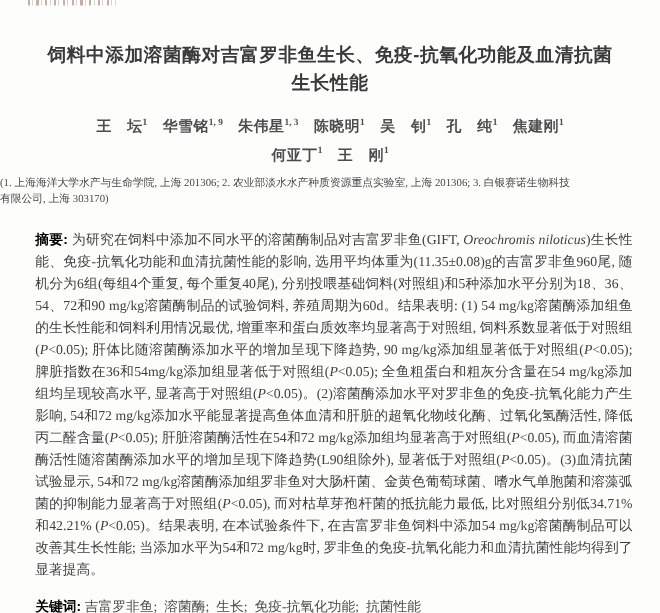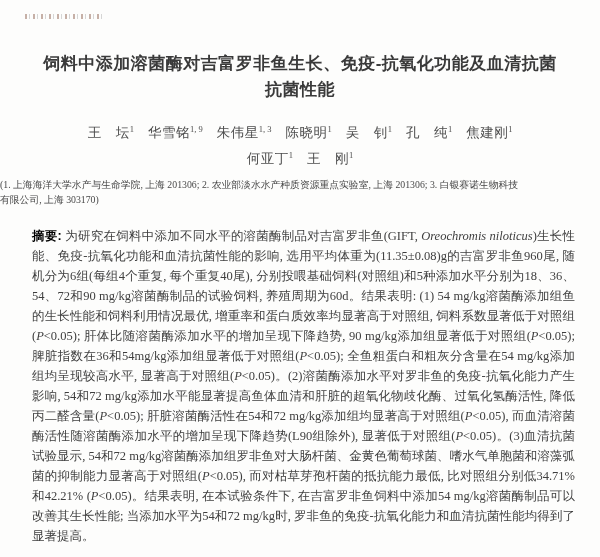--- a/index.html
+++ b/index.html
@@ -15,37 +15,37 @@
   
   .top-crop {
     position: absolute; left: 25px; top: 0; width: 80px; height: 5px;
     background: repeating-linear-gradient(90deg,
       rgba(154,114,98,0.65) 0 2px, rgba(154,114,98,0) 2px 4px,
       rgba(120,120,120,0.35) 4px 5px, rgba(120,120,120,0) 5px 8px);
     opacity: 0.85;
   }
 
   .title {
-    margin: 14px 20px; padding-top: 37px;
+    margin: 0 20px; padding-top: 37px;
     text-align: center;
     font-family: "Liberation Sans", "DejaVu Sans", sans-serif;
     font-weight: 700;
     font-size: 17px; line-height: 26px;
     letter-spacing: 0.5px;
     color: #3a3a3a;
   }
 
   .authors {
     margin-top: 10px;
     text-align: center;
     font-size: 13.5px; line-height: 23px;
     color: #4d4d4d;
     letter-spacing: 0.5px;
   }
-  .authors .author { margin: 0 7px; white-space: pre; }
+  .authors .author { margin: 0 7px; white-space: pre; font-weight: bold; }
   .authors sup { font-size: 8.5px; letter-spacing: 0; }
 
   .affiliations {
     margin-top: 7px;
     font-size: 9.8px; line-height: 15px;
     color: #474747;
   }
 
   .abstract {
     margin: 19px 25px 0 32px;
@@ -69,21 +69,21 @@
 </style>
 </head>
 <body>
 
 <div class="page">
 
   <div class="top-crop"></div>
 
   <div class="title">
     <div>饲料中添加溶菌酶对吉富罗非鱼生长、免疫-抗氧化功能及血清抗菌</div>
-    <div>抗菌性能</div>
+    <div>生长性能</div>
   </div>
 
   <div class="authors">
     <div id="author-line-1"><span class="author">王　坛<sup>1</sup></span><span class="author">华雪铭<sup>1, 9</sup></span><span class="author">朱伟星<sup>1, 3</sup></span><span class="author">陈晓明<sup>1</sup></span><span class="author">吴　钊<sup>1</sup></span><span class="author">孔　纯<sup>1</sup></span><span class="author">焦建刚<sup>1</sup></span></div>
     <div id="author-line-2"><span class="author">何亚丁<sup>1</sup></span><span class="author">王　刚<sup>1</sup></span></div>
   </div>
 
   <div class="affiliations">
     <div>(1. 上海海洋大学水产与生命学院, 上海 201306; 2. 农业部淡水水产种质资源重点实验室, 上海 201306; 3. 白银赛诺生物科技</div>
     <div>有限公司, 上海 303170)</div>

